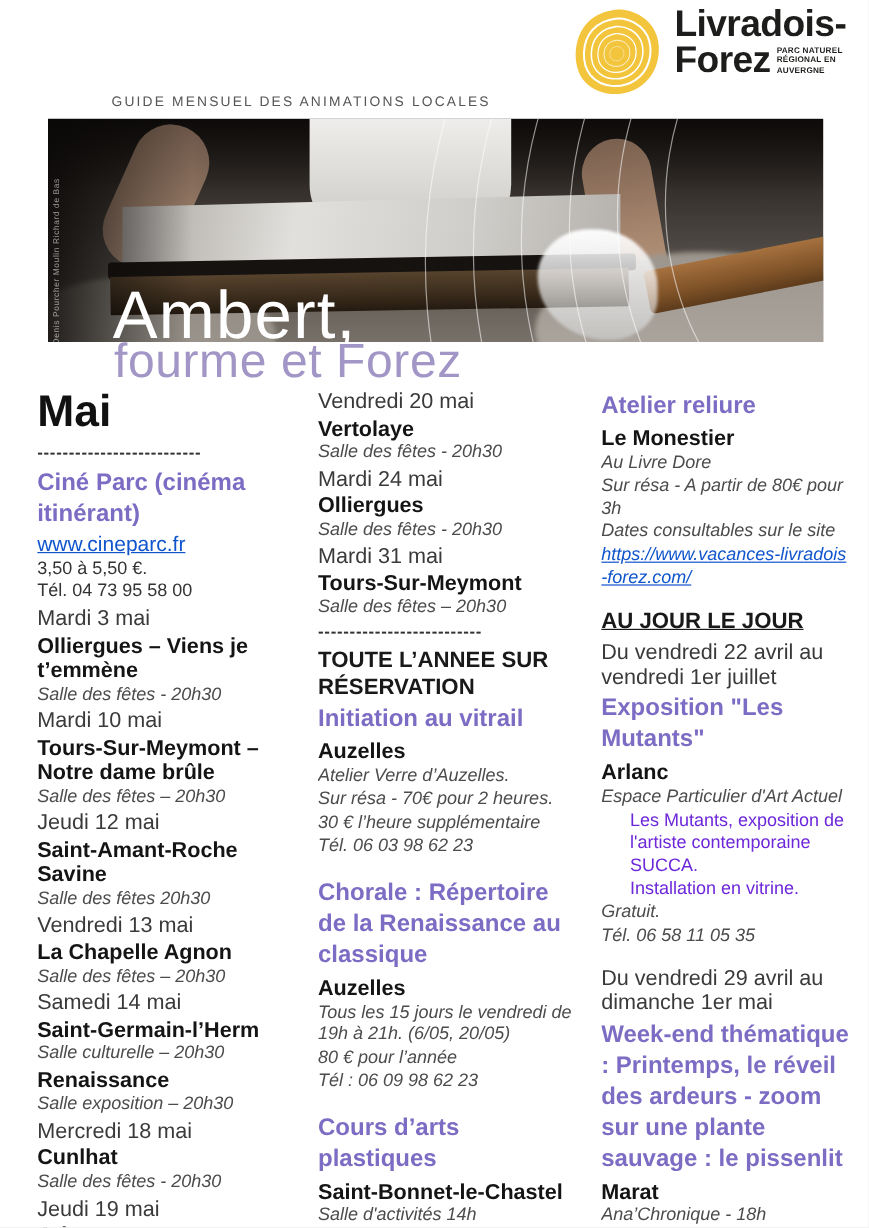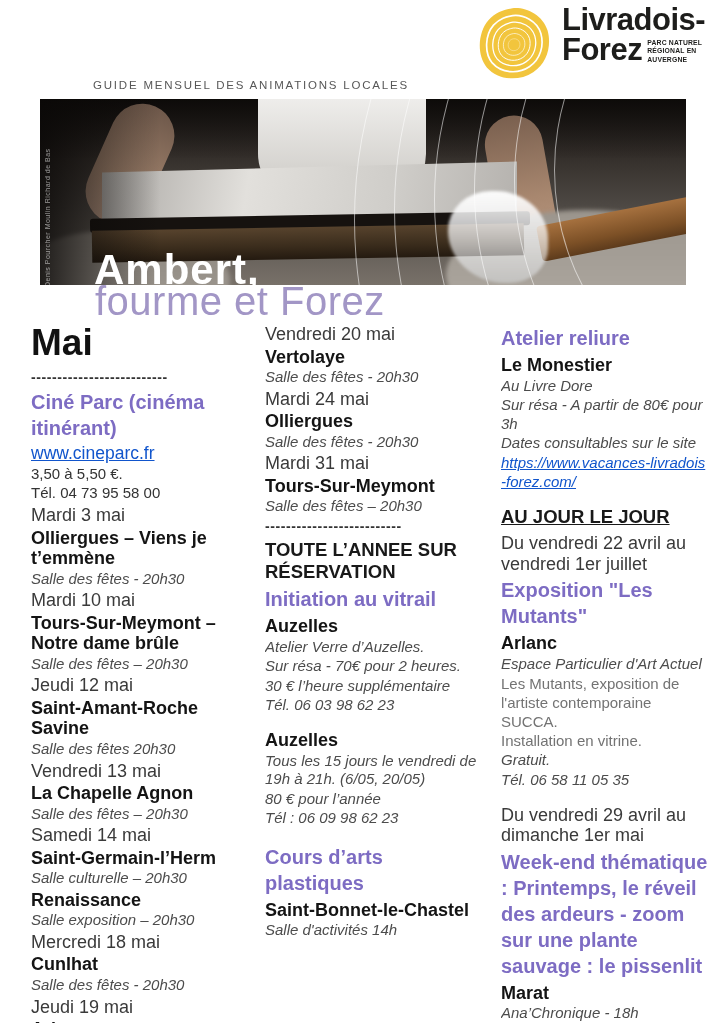--- a/index.html
+++ b/index.html
@@ -41,40 +41,40 @@
                background:linear-gradient(180deg,#8e8880,#a39d95);filter:blur(2px);}
   .arc{border:1.5px solid rgba(255,255,255,.55);border-radius:50%;}
   .arc1{width:340px;height:420px;right:-210px;top:-140px;}
   .arc2{width:420px;height:500px;right:-250px;top:-170px;}
   .arc3{width:500px;height:580px;right:-290px;top:-200px;}
   .arc4{width:580px;height:660px;right:-330px;top:-230px;}
   .arc5{width:660px;height:740px;right:-370px;top:-260px;}
   .arc6{width:740px;height:820px;right:-410px;top:-290px;}
   .ph-credit{left:4px;top:48px;height:150px;writing-mode:vertical-rl;transform:rotate(180deg);
              font-size:7px;color:rgba(255,255,255,.55);letter-spacing:0.5px;}
-  .hero-title{left:54px;bottom:-6px;font-size:42px;font-weight:700;color:#ffffff;letter-spacing:1px;line-height:1;}
+  .hero-title{left:54px;bottom:-6px;font-size:56px;font-weight:400;color:#ffffff;letter-spacing:1px;line-height:1;}
   .hero-sub{position:absolute;left:95px;top:281px;font-size:40px;font-weight:300;color:#a296c6;letter-spacing:0.5px;line-height:1;}
 
   
   .cols{position:absolute;left:31px;top:322px;width:698px;height:701px;display:grid;
         grid-template-columns:224px 226px 218px;column-gap:10px;overflow:hidden;}
   .col{overflow:hidden;padding-right:10px;}
   .ln{display:block;}
   .ln-month{font-size:37px;font-weight:700;color:#111;line-height:1.15;margin-bottom:3px;}
   .ln-dash{font-size:14px;font-weight:700;color:#333;letter-spacing:0.6px;white-space:nowrap;overflow:hidden;line-height:1.35;margin:1px 0 3px 0;}
   .ln-event{font-size:20px;font-weight:700;color:#7d6cc3;line-height:1.3;margin:3px 0 2px 0;}
   .ln-link{font-size:17.5px;color:#1155cc;text-decoration:underline;line-height:1.25;word-break:break-all;}
   .ln-link-italic{font-size:15px;font-style:italic;color:#1155cc;text-decoration:underline;line-height:1.28;word-break:break-all;}
   .ln-plain{font-size:15px;line-height:1.26;color:#333;}
   .ln-date{font-size:18px;line-height:1.14;color:#3a3a3a;padding-top:2px;}
   .ln-place{font-size:18px;font-weight:700;line-height:1.14;color:#141414;padding-top:2px;}
   .ln-venue{font-size:15px;font-style:italic;line-height:1.24;color:#4c4c4c;padding-top:1px;}
   .ln-section{font-size:18.5px;font-weight:700;color:#191919;line-height:1.2;margin-top:2px;}
   .ln-section-underline{font-size:18.5px;font-weight:700;color:#191919;line-height:1.2;text-decoration:underline;margin:2px 0 3px 0;}
-  .ln-body{font-size:15px;line-height:1.28;color:#737373;}
+  .ln-body{font-size:15px;line-height:1.28;color:#6d28d9;margin-left:24px;}
   .ln-gap{height:13px;}
 </style>
 </head>
 <body>
 
 <div class="page">
 
   <div class="logo">
     <svg class="logo-blob" viewBox="0 0 100 100">
       <path d="M48,4 C64,2 86,12 92,32 C97,50 92,72 74,84 C56,96 30,94 16,78 C3,62 5,34 18,19 C28,8 38,6 48,4 Z" fill="#f2c53d"></path>
@@ -163,20 +163,21 @@
         <div class="ln ln-venue">Salle des fêtes – 20h30</div>
         <div class="ln ln-dash">--------------------------</div>
         <div class="ln ln-section">TOUTE L’ANNEE SUR RÉSERVATION</div>
         <div class="ln ln-event">Initiation au vitrail</div>
         <div class="ln ln-place">Auzelles</div>
         <div class="ln ln-venue">Atelier Verre d’Auzelles.</div>
         <div class="ln ln-venue">Sur résa - 70€ pour 2 heures.</div>
         <div class="ln ln-venue">30 € l’heure supplémentaire</div>
         <div class="ln ln-venue">Tél. 06 03 98 62 23</div>
         <div class="ln ln-gap"></div>
+        <div class="ln ln-event">Chorale : Répertoire de la Renaissance au classique</div>
         <div class="ln ln-place">Auzelles</div>
         <div class="ln ln-venue">Tous les 15 jours le vendredi de 19h à 21h. (6/05, 20/05)</div>
         <div class="ln ln-venue">80 € pour l’année</div>
         <div class="ln ln-venue">Tél : 06 09 98 62 23</div>
         <div class="ln ln-gap"></div>
         <div class="ln ln-event">Cours d’arts plastiques</div>
         <div class="ln ln-place">Saint-Bonnet-le-Chastel</div>
         <div class="ln ln-venue">Salle d'activités 14h</div>
       </div>
     <div class="col">

